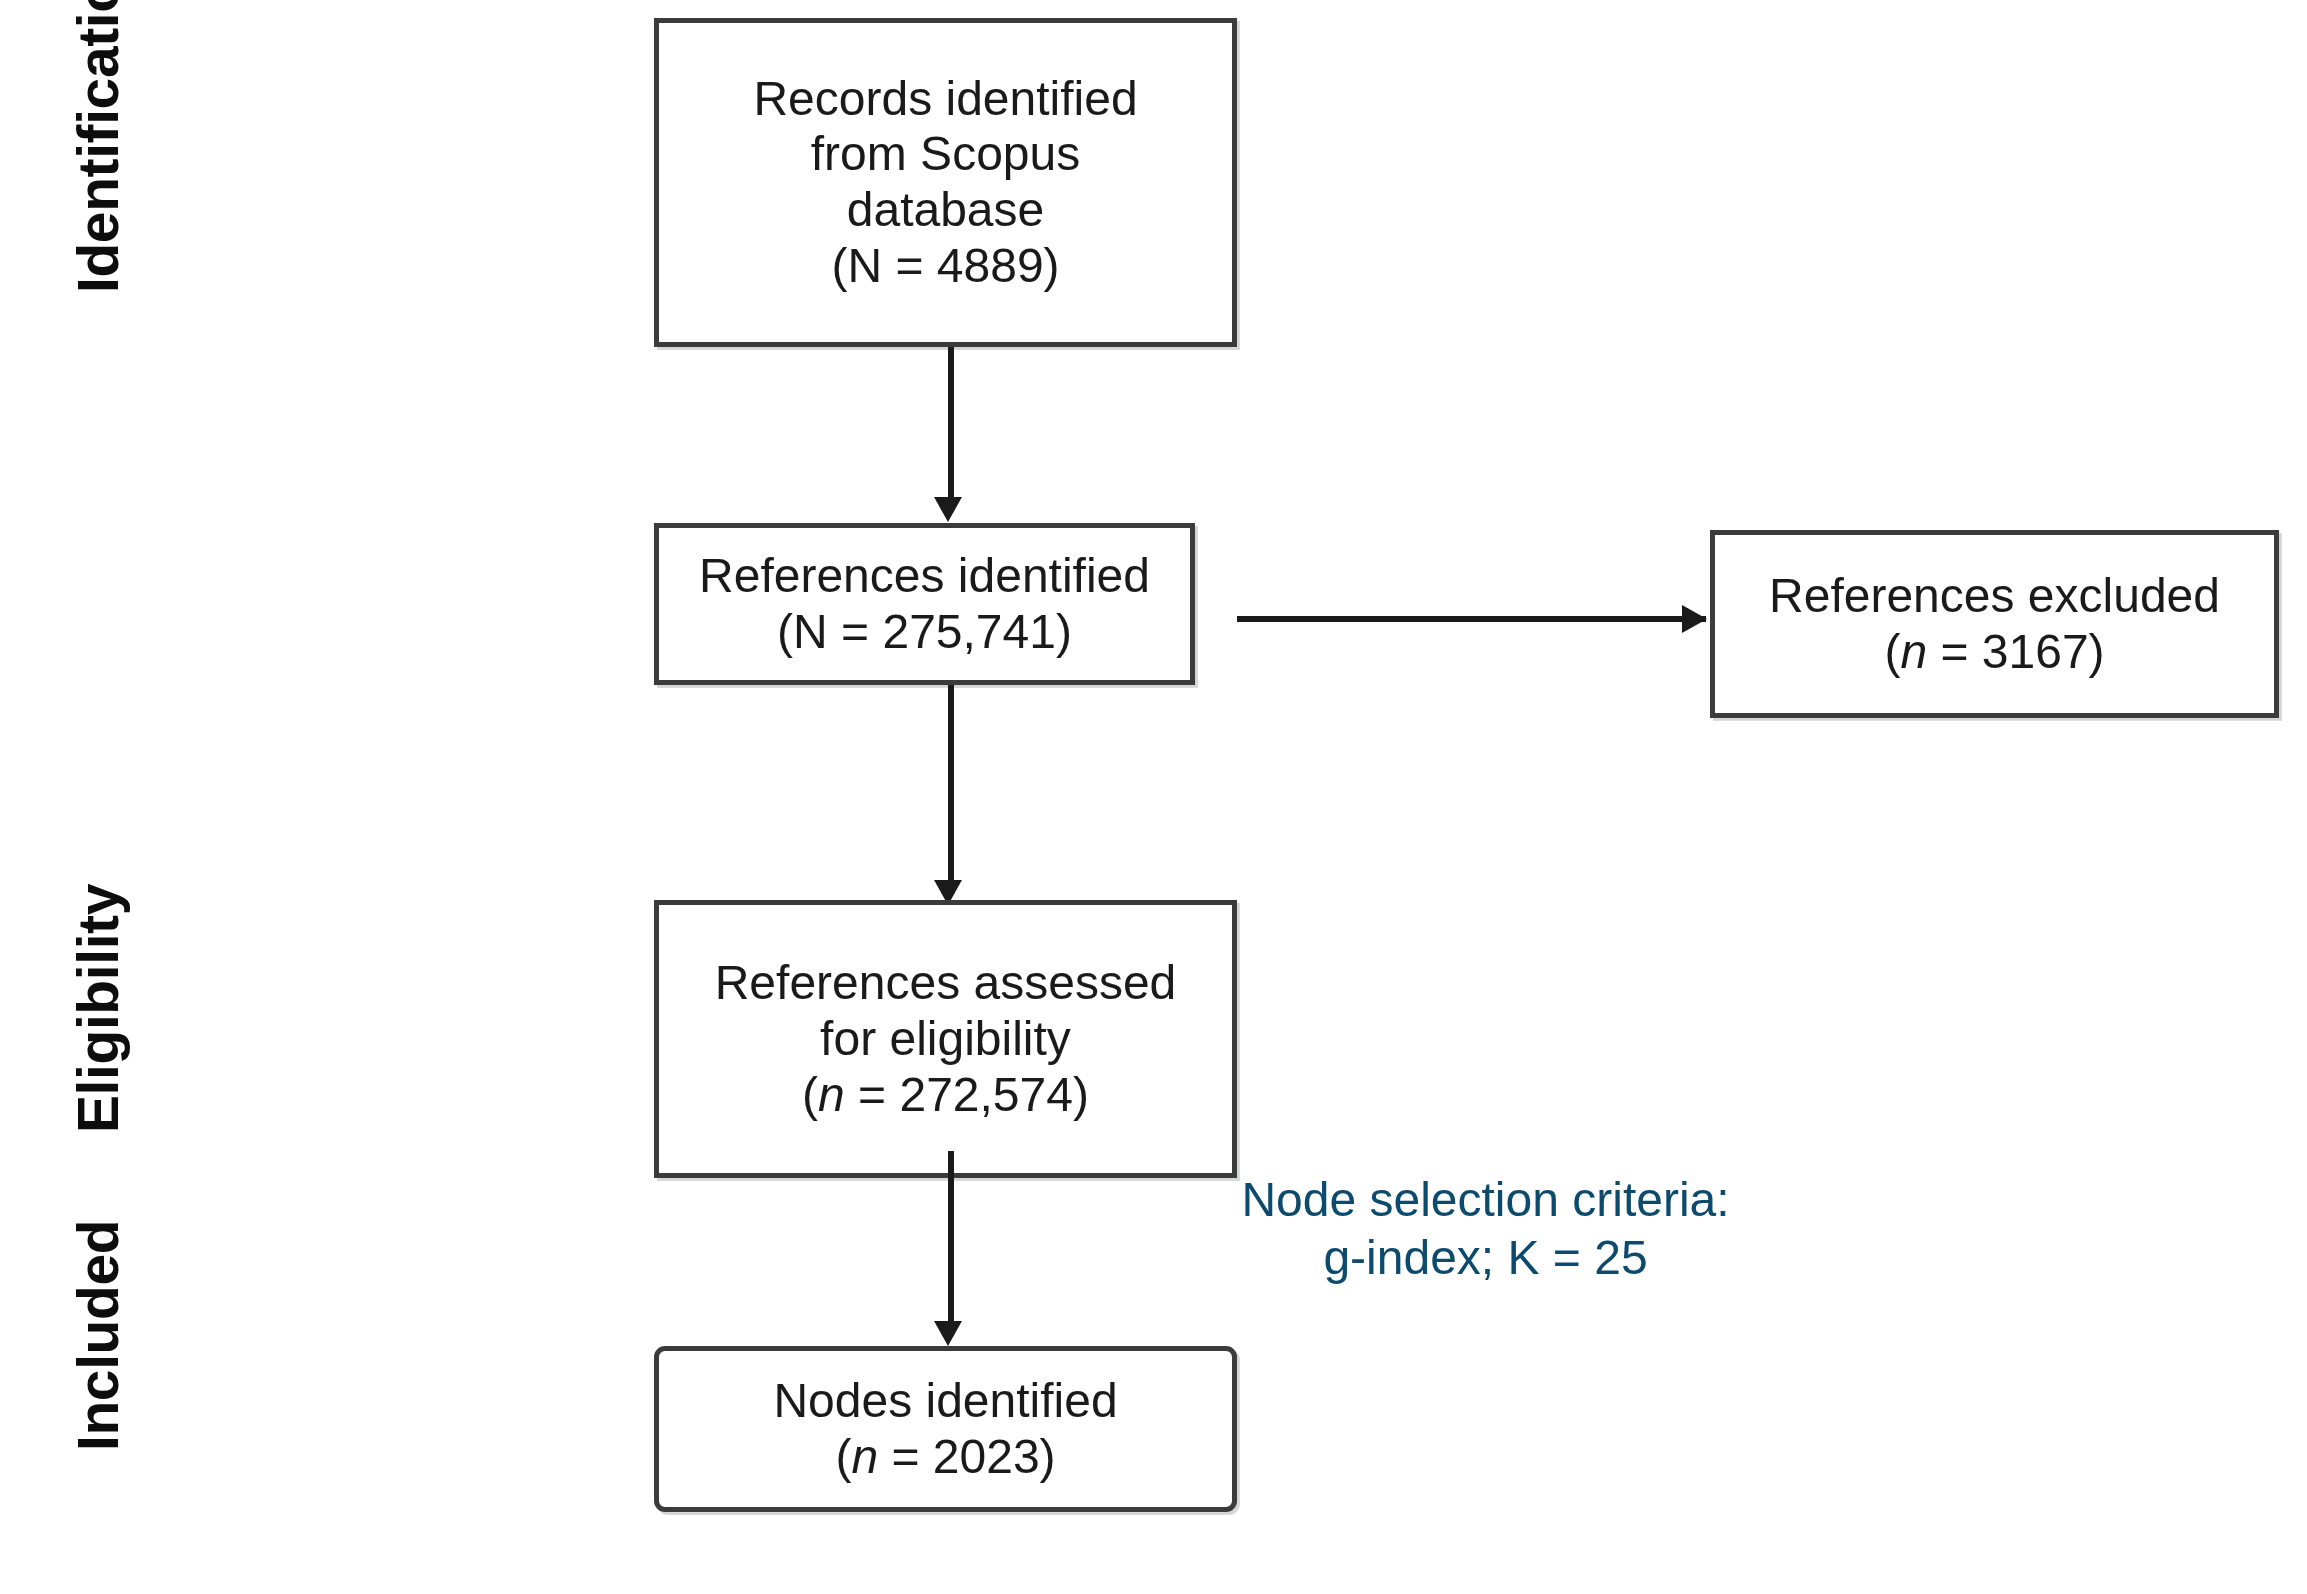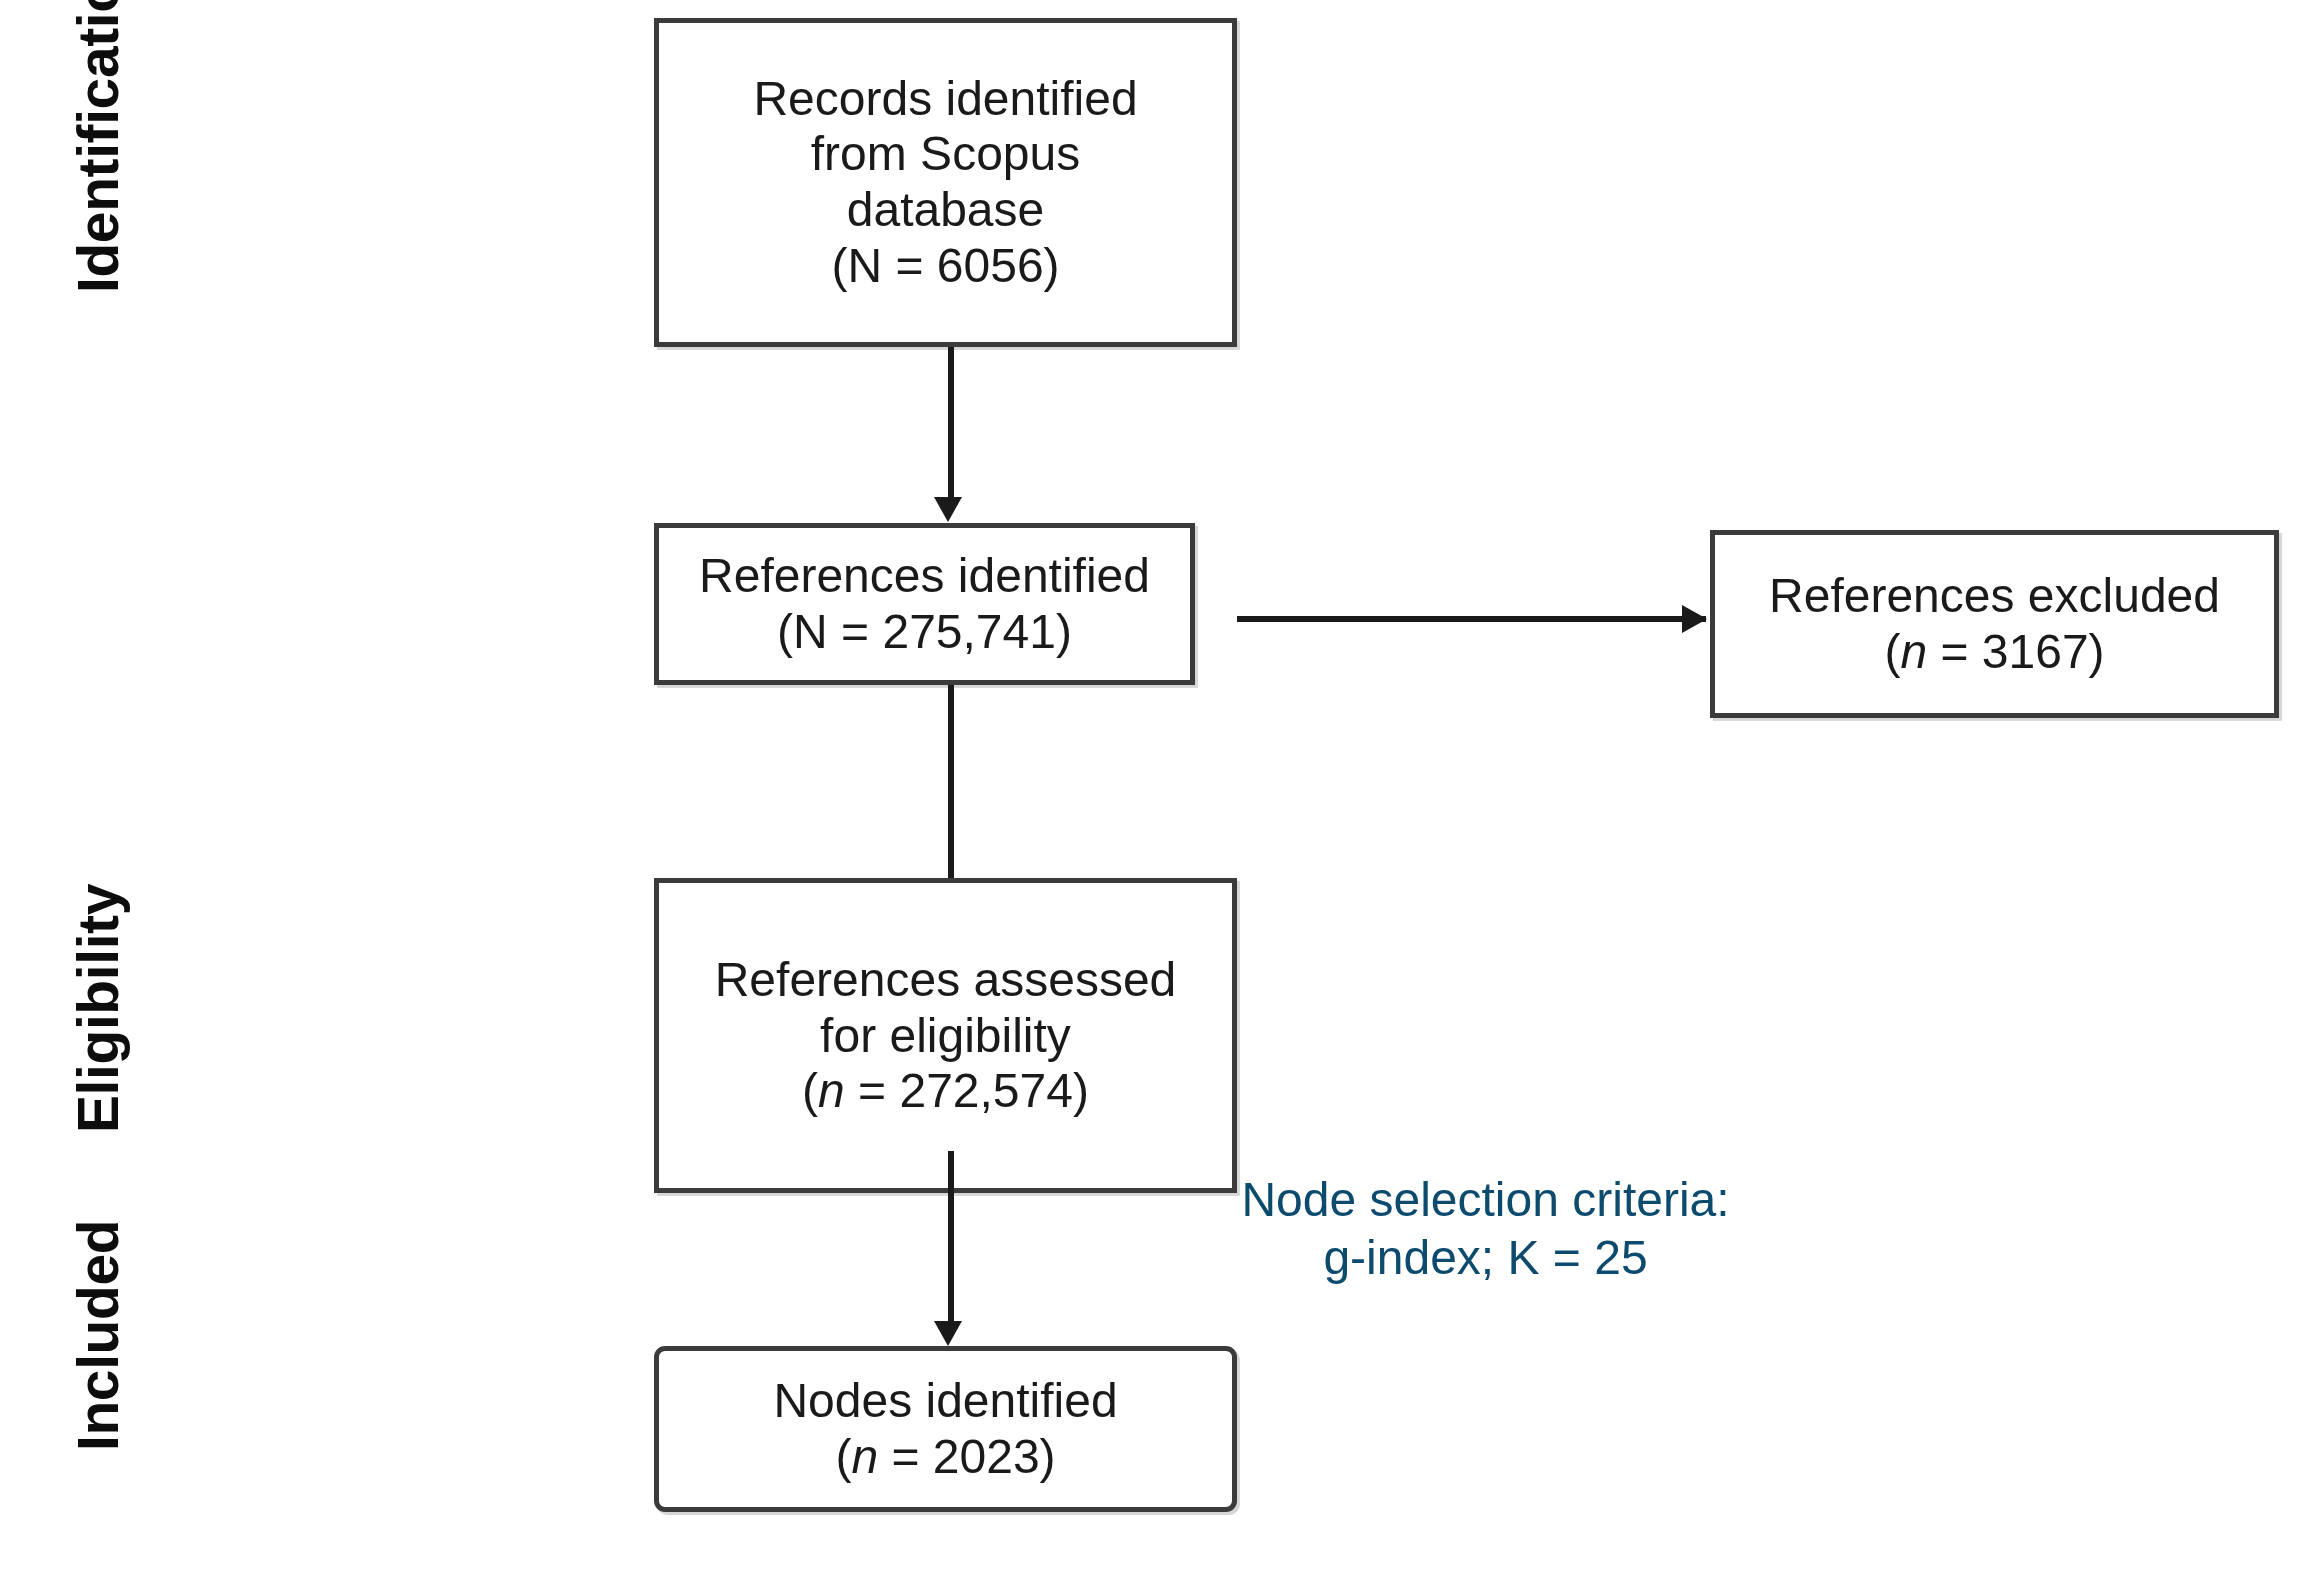--- a/index.html
+++ b/index.html
@@ -96,21 +96,21 @@
   }
 
   
   #label-identification { left: 70px;  top: 293px;  transform: rotate(-90deg); }
   #label-eligibility    { left: 70px;  top: 1133px; transform: rotate(-90deg); }
   #label-included       { left: 70px;  top: 1451px; transform: rotate(-90deg); }
 
   #box-records   { left: 654px;  top: 17.5px;   width: 583px; height: 329px; }
   #box-refs-id   { left: 654px;  top: 523px;  width: 541px; height: 162px; }
   #box-excluded  { left: 1710px; top: 530px;  width: 569px; height: 188px; }
-  #box-assessed  { left: 654px;  top: 878px; width: 583px; height: 315px; }
+  #box-assessed  { left: 654px;  top: 900px; width: 583px; height: 278px; }
   #box-nodes     { left: 654px;  top: 1346px; width: 583px; height: 166px; border-radius: 11px; }
 
   #conn-1      { left: 948px; top: 347px;  height: 151px; }
   #arrow-1     { left: 934px; top: 497px; }
   #conn-2      { left: 948px; top: 685px;  height: 197px; }
   #arrow-2     { left: 934px; top: 880px; }
   #conn-3      { left: 948px; top: 1151px; height: 172px; }
   #arrow-3     { left: 934px; top: 1321px; }
 
   #conn-h1     { left: 1237px; top: 616px;  width: 469px; }
@@ -126,21 +126,21 @@
   <div class="stage-label" id="label-identification">Identification</div>
 
   <div class="stage-label" id="label-eligibility">Eligibility</div>
 
   <div class="stage-label" id="label-included">Included</div>
 
   <div class="flow-box" id="box-records">
     <div class="box-text">Records identified
 from Scopus
 database
-(N = 6056)</div>
+(N = 4889)</div>
   </div>
 
   <div class="v-connector" id="conn-1"></div>
   <div class="v-arrowhead" id="arrow-1"></div>
 
   <div class="flow-box" id="box-refs-id">
     <div class="box-text">References identified
 (N = 275,741)</div>
   </div>
 

